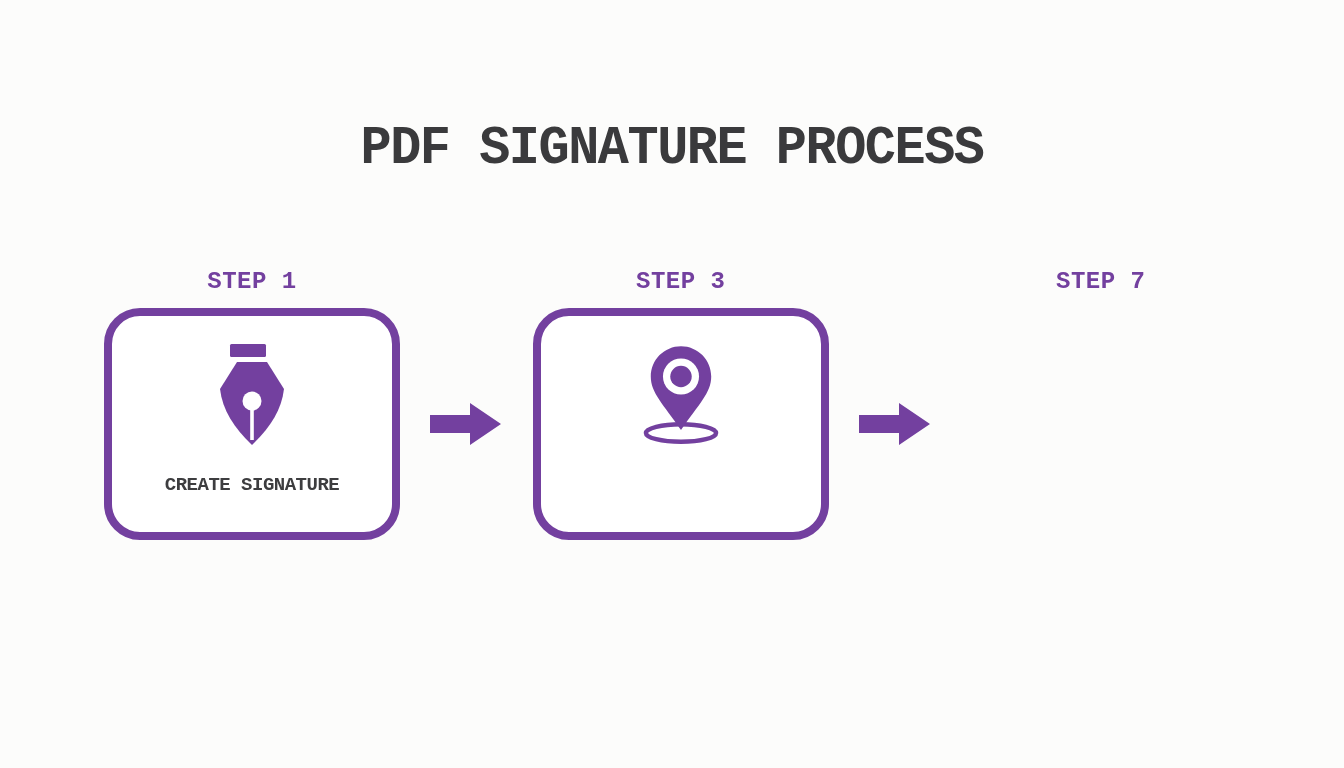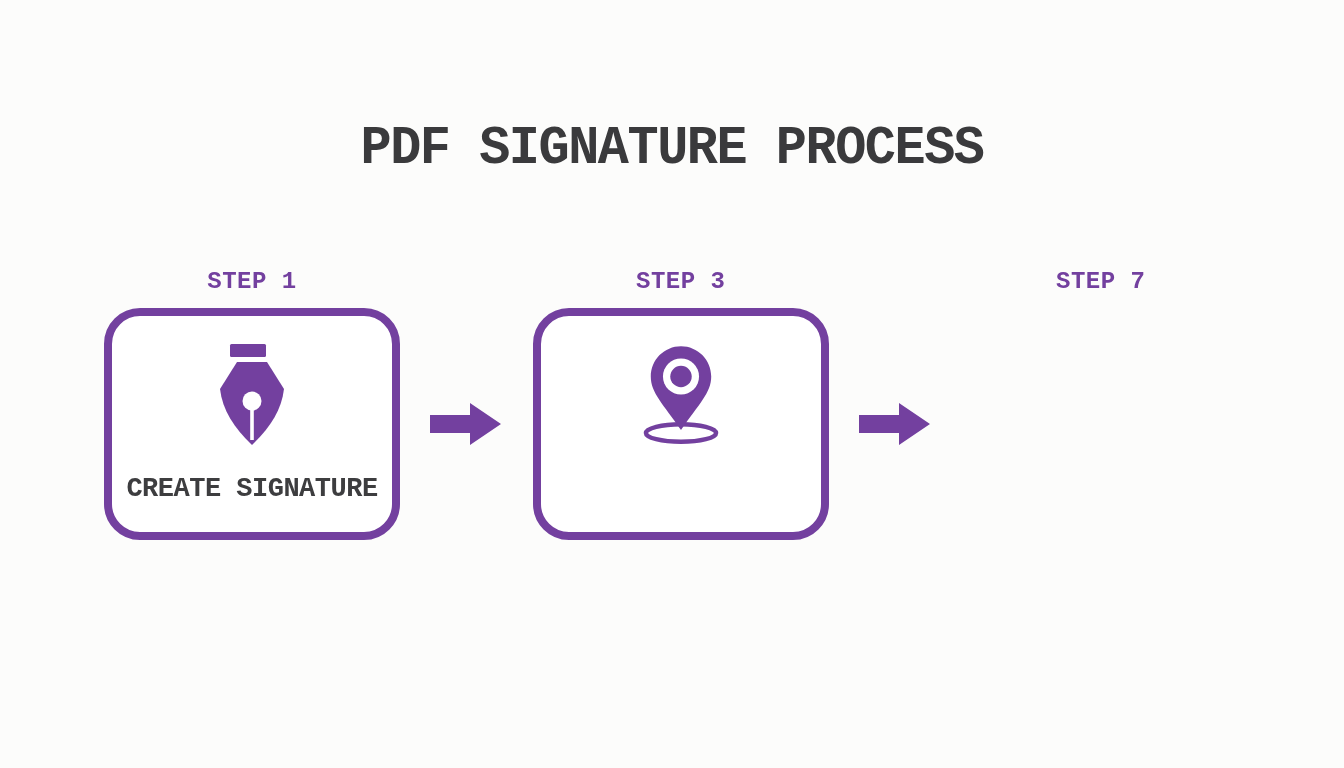--- a/index.html
+++ b/index.html
@@ -61,21 +61,21 @@
     padding-top:26px;
   }
   .icon-wrap{
     height:106px;
     display:flex;
     align-items:center;
     justify-content:center;
   }
   .card-title{
     margin-top:26px;
-    font-size:27px;
+    font-size:19px;
     font-weight:bold;
     letter-spacing:-0.5px;
     color:var(--step-text);
     white-space:nowrap;
   }
   .arrow-cell{
     width:124px;
     display:flex;
     justify-content:center;
     margin-top:132px;

